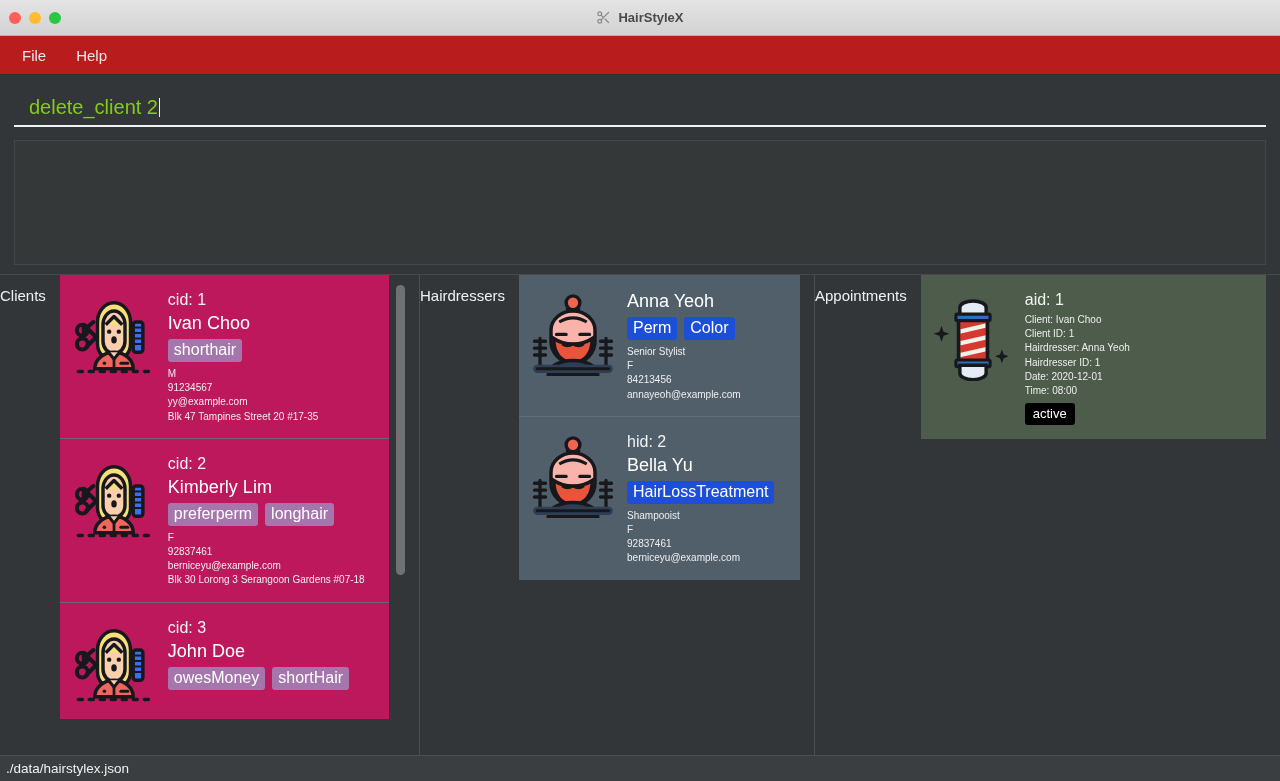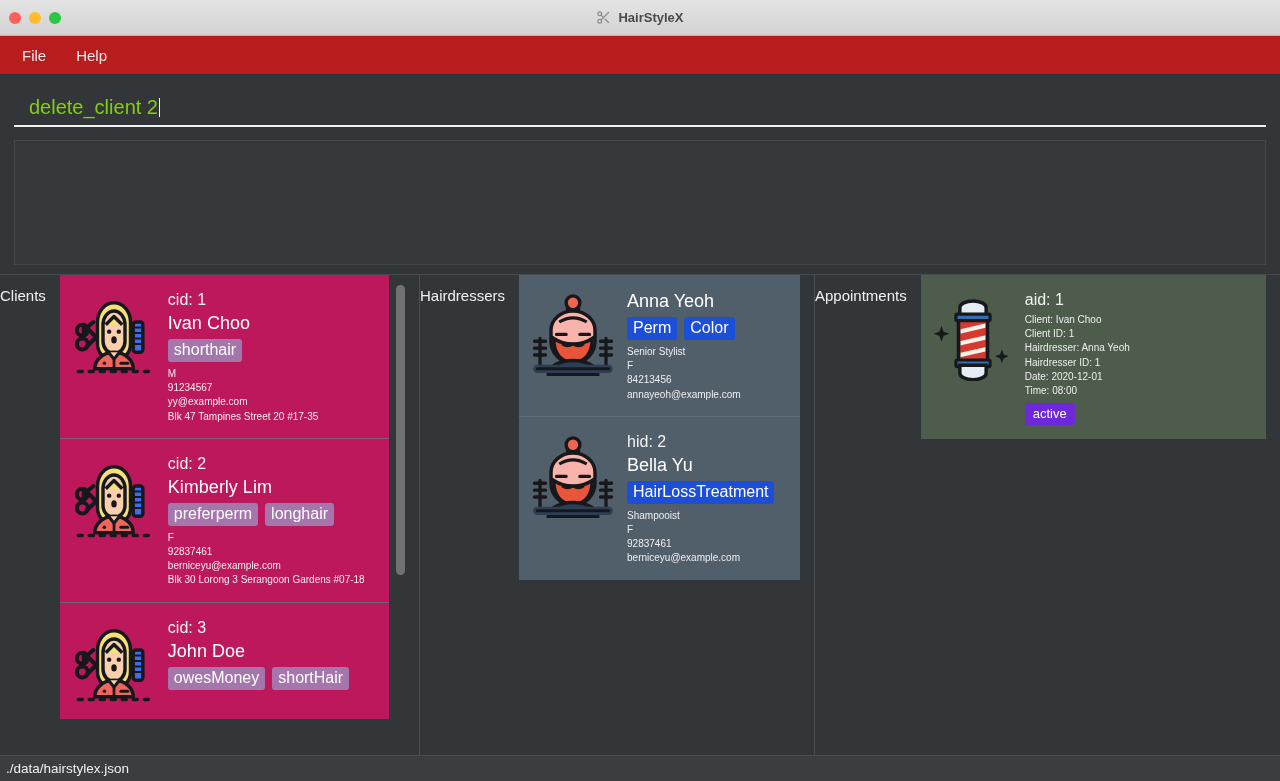--- a/index.html
+++ b/index.html
@@ -119,21 +119,21 @@
   .line      { font-size: 10px; color: #eeeeee; line-height: 1.42; }
 
   .tags { display: flex; flex-wrap: wrap; gap: 7px; margin-bottom: 5px; }
   .tag {
     font-size: 16px; color: #ffffff;
     padding: 2px 6px 3px 6px;
     border-radius: 3px; white-space: nowrap;
   }
   .tag-purple { background: #a476ab; }
   .tag-blue   { background: #1d4ed8; }
-  .tag-green  { background: #6d28d9; font-size: 13px; padding: 3px 8px 4px 8px; }
+  .tag-green  { background: #000000; font-size: 13px; padding: 3px 8px 4px 8px; }
   .badge-row { margin-top: 5px; display: flex; }
 
   
   .scrollbar {
     position: absolute; top: 10px; right: 14px;
     width: 9px; height: 450px;
   }
   .scrollthumb {
     width: 9px; height: 290px;
     background: #6e7274; border-radius: 5px;

